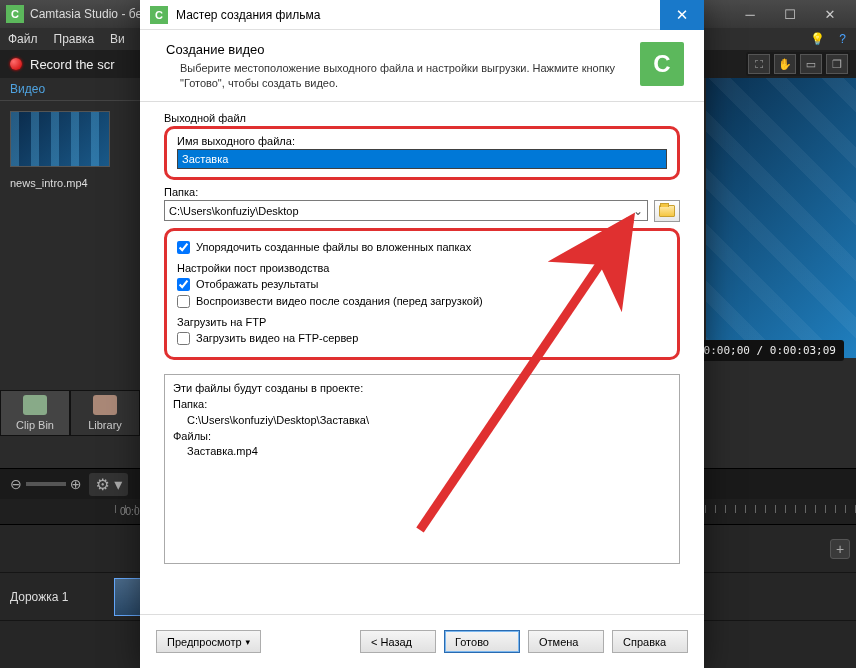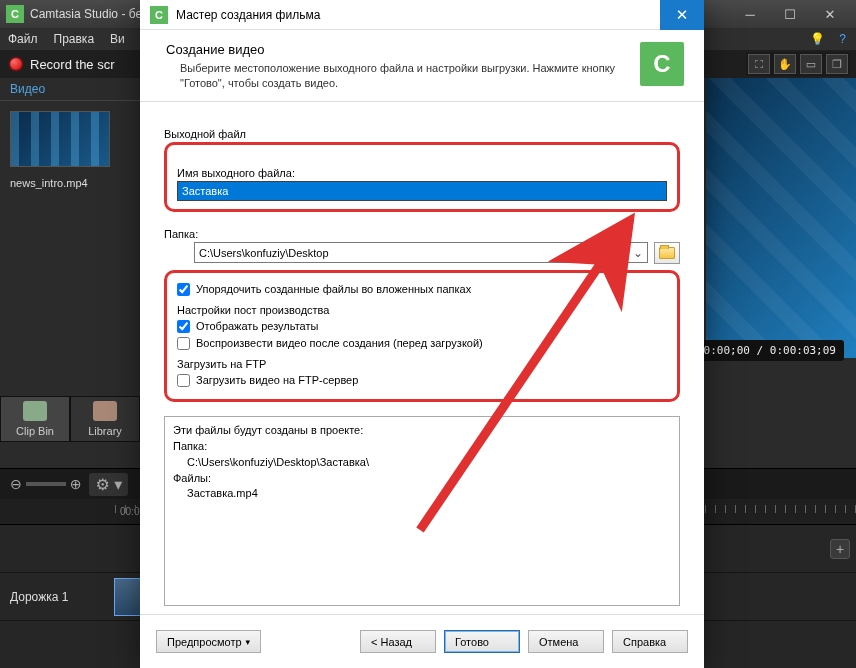--- a/index.html
+++ b/index.html
@@ -17,21 +17,21 @@
 .bg-record-bar { height: 28px; background: #1f1f1f; display: flex; align-items: center; padding: 0 10px; color: #eee; font-size: 13px; }
 .red-dot { width: 12px; height: 12px; border-radius: 50%; background: radial-gradient(circle at 30% 30%, #ff6b6b, #c00); margin-right: 8px; box-shadow: 0 0 3px #f00; }
 .bg-toolbar-right { position: absolute; top: 52px; right: 6px; height: 24px; display: flex; gap: 4px; background: #1a1a1a; padding: 2px; border-radius: 3px; }
 .bg-toolbar-right .tbtn { width: 22px; height: 20px; background: #333; border: 1px solid #555; display: flex; align-items: center; justify-content: center; color: #aaa; font-size: 11px; }
 
 .bg-left-panel { position: absolute; left: 0; top: 78px; width: 140px; bottom: 0; background: #2b2b2b; }
 .bg-left-panel .video-label { color: #4fa3e0; font-size: 12px; padding: 4px 10px; border-bottom: 1px solid #444; }
 .bg-left-panel .thumb { margin: 10px; width: 100px; height: 56px; background: linear-gradient(135deg,#0a2a4a,#1a5a8a); border: 1px solid #555; position: relative; overflow: hidden; }
 .bg-left-panel .thumb::after { content:""; position:absolute; inset:0; background: repeating-linear-gradient(90deg, rgba(100,200,255,.3) 0 8px, transparent 8px 20px); }
 .bg-left-panel .thumb-name { color: #ddd; font-size: 11px; padding: 0 10px; }
-.tabs-area { position: absolute; bottom: 226px; left: 0; width: 140px; display: flex; }
+.tabs-area { position: absolute; bottom: 232px; left: 0; width: 140px; display: flex; }
 .tabs-area .tab { flex: 1; text-align: center; color: #ccc; font-size: 11px; padding: 28px 0 4px; background: #333; border: 1px solid #111; position: relative; }
 .tabs-area .tab.active { background: #444; }
 .tabs-area .tab .ticon { position: absolute; top: 4px; left: 50%; transform: translateX(-50%); width: 24px; height: 20px; background: #8a8; border-radius: 3px; }
 .tabs-area .tab:nth-child(2) .ticon { background: #a87; }
 
 .bg-right-panel { position: absolute; right: 0; top: 78px; width: 150px; height: 280px; background: linear-gradient(135deg,#0a3050,#2080c0); overflow: hidden; }
 .bg-right-panel::before { content:""; position:absolute; inset:0; background: repeating-linear-gradient(45deg, rgba(255,255,255,.05) 0 15px, transparent 15px 40px); }
 .timecode { position:absolute; right:12px; top:340px; background:#111; color:#eee; padding:4px 8px; font-size:11px; font-family:monospace; border-radius:3px; }
 
 .timeline { position: absolute; left: 0; right: 0; bottom: 0; height: 200px; background: #262626; border-top: 1px solid #000; }
@@ -50,25 +50,25 @@
 .dialog-titlebar { height: 30px; background: #fff; display: flex; align-items: center; padding: 0 0 0 10px; font-size: 12px; border-bottom: 1px solid #e0e0e0; }
 .dialog-titlebar .dlogo { width: 18px; height: 18px; background: #5cb85c; margin-right: 8px; display: flex; align-items: center; justify-content: center; color: #fff; font-weight: bold; font-size: 11px; }
 .dialog-titlebar .spacer { flex: 1; }
 .dialog-titlebar .close { width: 44px; height: 30px; background: #1979ca; color: #fff; display: flex; align-items: center; justify-content: center; font-size: 15px; }
 .dialog-head { padding: 12px 20px 10px 26px; display: flex; gap: 12px; border-bottom: 1px solid #ddd; }
 .dialog-head .htxt { flex: 1; }
 .dialog-head h2 { font-size: 13px; font-weight: normal; margin-bottom: 4px; }
 .dialog-head p { font-size: 11px; color: #333; line-height: 1.35; padding-left: 14px; }
 .dialog-head .biglogo { width: 44px; height: 44px; background: #5cb85c; display: flex; align-items: center; justify-content: center; color: #fff; font-weight: bold; font-size: 24px; border-radius: 2px; }
 .dialog-body { flex: 1; padding: 10px 24px 0 24px; font-size: 11px; color: #000; overflow: hidden; }
-.group-label { font-size: 11px; margin: 16px 0 2px; }
+.group-label { font-size: 11px; margin: 0 0 2px; }
 .text-input { width: 100%; height: 20px; font-size: 11px; padding: 1px 4px; border: 1px solid #7a7a7a; }
 .text-input.sel { background: #0078d7; color: #fff; border: 1px solid #404040; }
 .combo-row { display: flex; gap: 6px; align-items: center; }
-.combo { flex: 1; height: 21px; border: 1px solid #7a7a7a; display: flex; align-items: center; padding: 0 4px; font-size: 11px; background: #fff; position: relative; margin-left: 30px; }
+.combo { flex: 1; height: 21px; border: 1px solid #7a7a7a; display: flex; align-items: center; padding: 0 4px; font-size: 11px; background: #fff; position: relative; }
 .combo::after { content: "⌄"; position: absolute; right: 4px; font-size: 12px; color: #555; }
 .browse-btn { width: 26px; height: 22px; border: 1px solid #999; background: linear-gradient(#fefefe,#e8e8e8); display: flex; align-items: center; justify-content: center; }
 .folder-icon { width: 16px; height: 12px; background: linear-gradient(#ffe9a8,#f5c642); border: 1px solid #c9a030; border-radius: 1px; position: relative; }
 .folder-icon::before { content:""; position:absolute; top:-3px; left:0; width:7px; height:3px; background:#f5c642; border:1px solid #c9a030; border-bottom:none; }
 .chk-row { display: flex; align-items: center; gap: 6px; margin: 4px 0; }
 .chk-row input { width: 13px; height: 13px; }
 .section-title { margin: 8px 0 2px; font-size: 11px; }
 .red-frame { border: 3px solid #e03030; border-radius: 10px; padding: 6px 10px 8px; margin-bottom: 6px; }
 .filesbox { border: 1px solid #aaa; height: 190px; padding: 6px 8px; font-size: 11px; line-height: 1.45; margin-top: 14px; background: #fff; overflow: auto; }
 .filesbox .indent { padding-left: 14px; }

